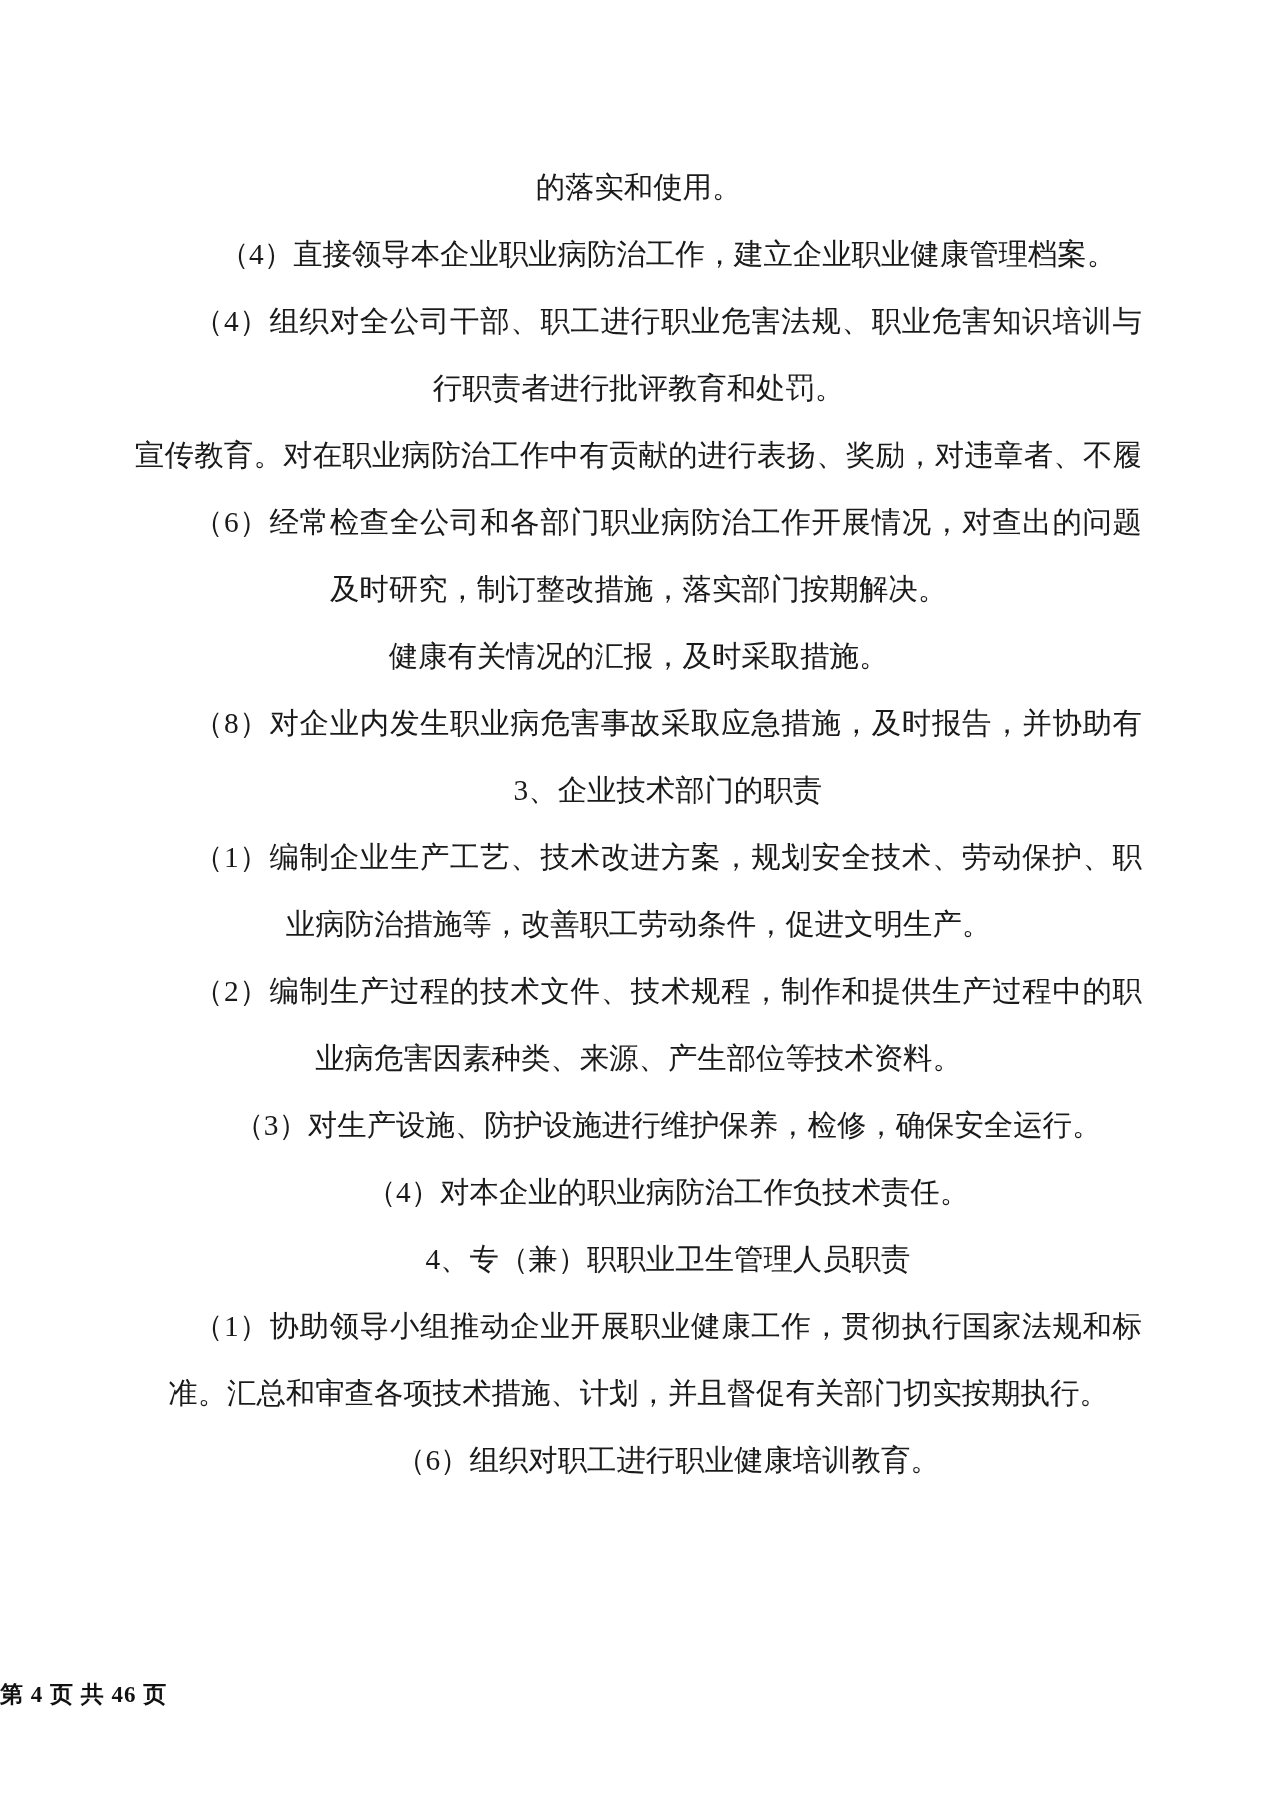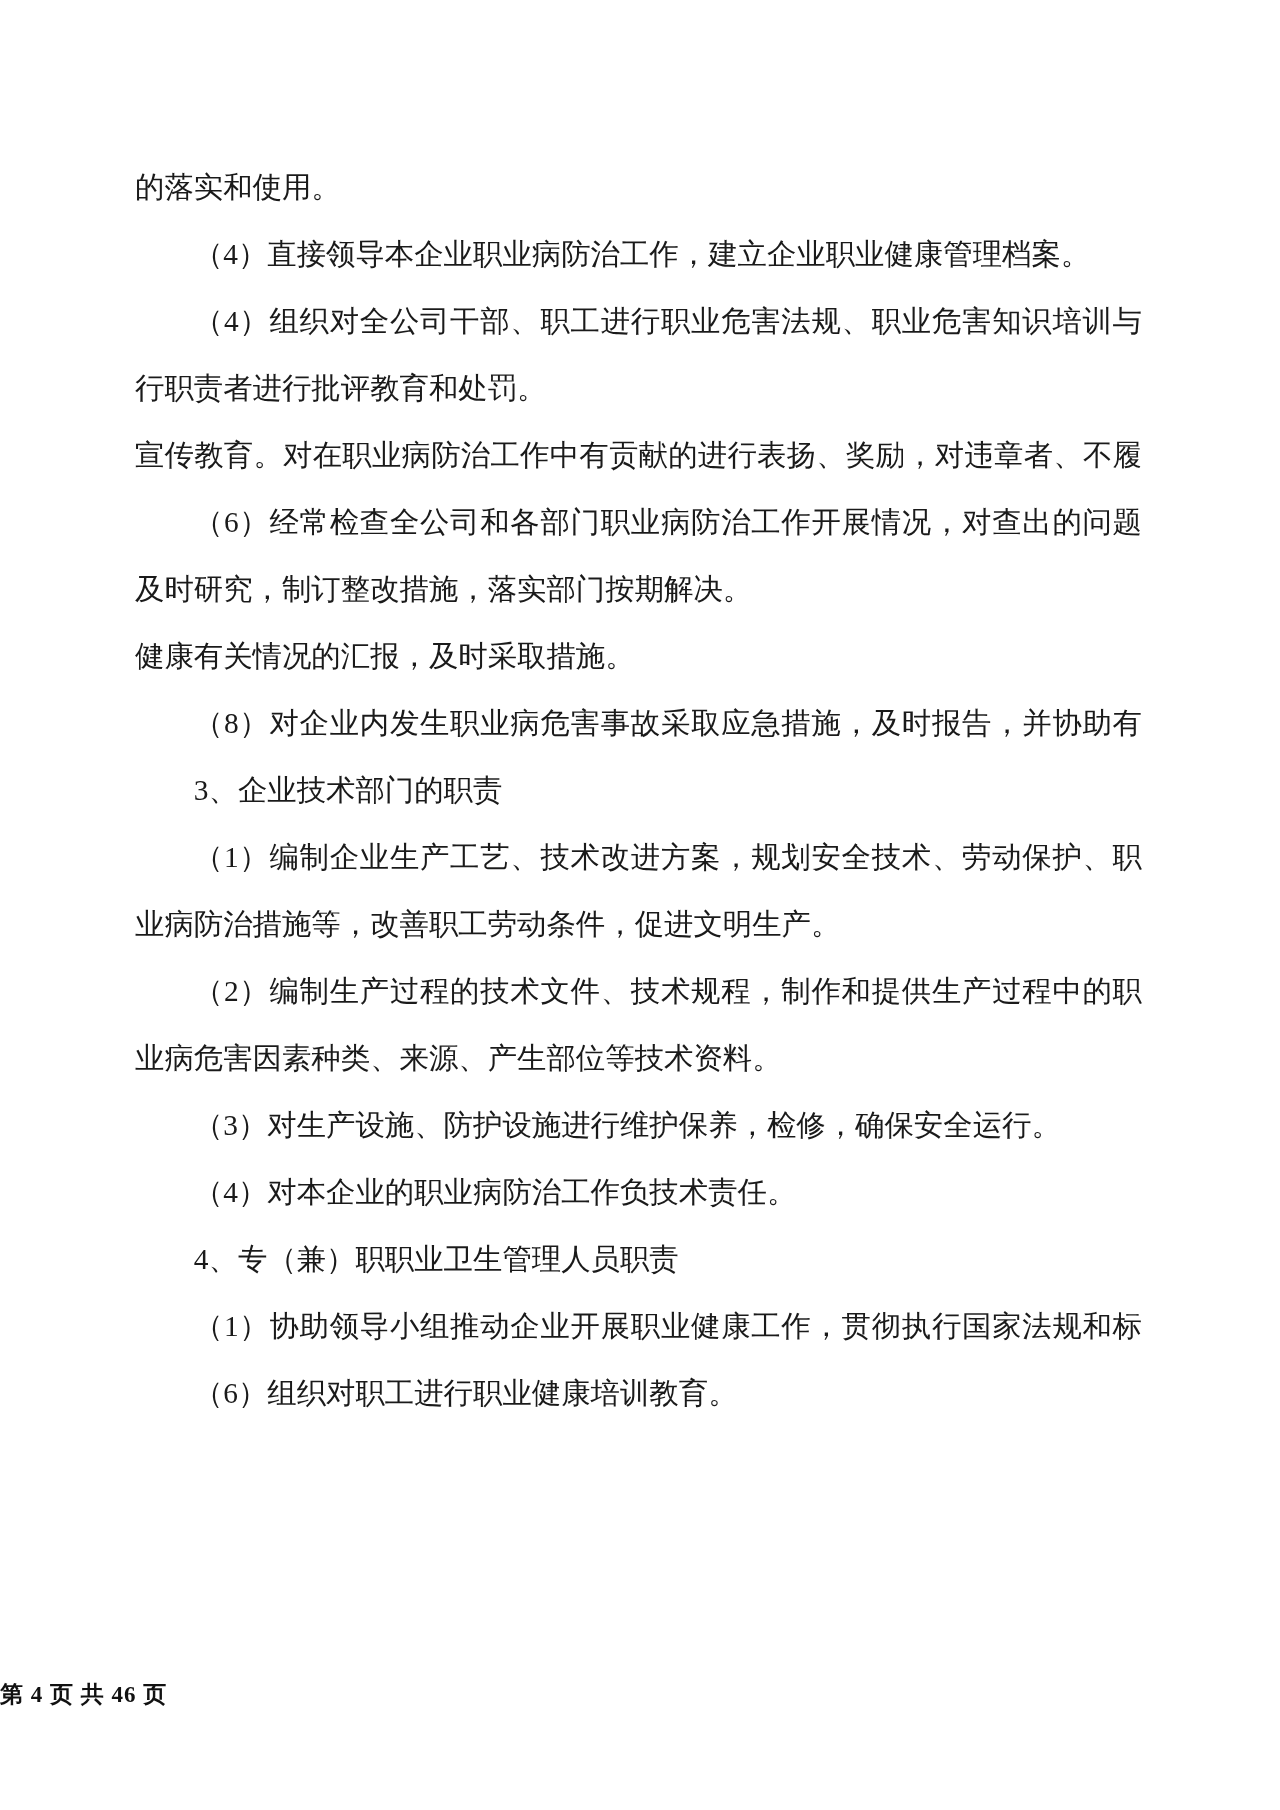--- a/index.html
+++ b/index.html
@@ -21,21 +21,21 @@
     left: 135px;
     top: 154px;
     width: 1007px;
   }
   .line {
     height: 67px;
     line-height: 67px;
     font-size: 29.4px;
     color: #1a1a1a;
     white-space: nowrap;
-    text-align: left;
+    text-align: center;
   }
   .line.indent {
     text-indent: 58.8px;
   }
   .line.justify {
     white-space: normal;
     text-align: justify;
     text-align-last: justify;
   }
   .page-footer {
@@ -67,18 +67,19 @@
       <div class="line indent justify">（8）对企业内发生职业病危害事故采取应急措施，及时报告，并协助有</div>
       <div class="line indent">3、企业技术部门的职责</div>
       <div class="line indent justify">（1）编制企业生产工艺、技术改进方案，规划安全技术、劳动保护、职</div>
       <div class="line">业病防治措施等，改善职工劳动条件，促进文明生产。</div>
       <div class="line indent justify">（2）编制生产过程的技术文件、技术规程，制作和提供生产过程中的职</div>
       <div class="line">业病危害因素种类、来源、产生部位等技术资料。</div>
       <div class="line indent">（3）对生产设施、防护设施进行维护保养，检修，确保安全运行。</div>
       <div class="line indent">（4）对本企业的职业病防治工作负技术责任。</div>
       <div class="line indent">4、专（兼）职职业卫生管理人员职责</div>
       <div class="line indent justify">（1）协助领导小组推动企业开展职业健康工作，贯彻执行国家法规和标</div>
+      <div class="line">准。汇总和审查各项技术措施、计划，并且督促有关部门切实按期执行。</div>
       <div class="line indent">（6）组织对职工进行职业健康培训教育。</div>
     </main>
   <footer class="page-footer">
     <span>第 4 页 共 46 页</span>
   </footer>
 </div>
 
 </body></html>

